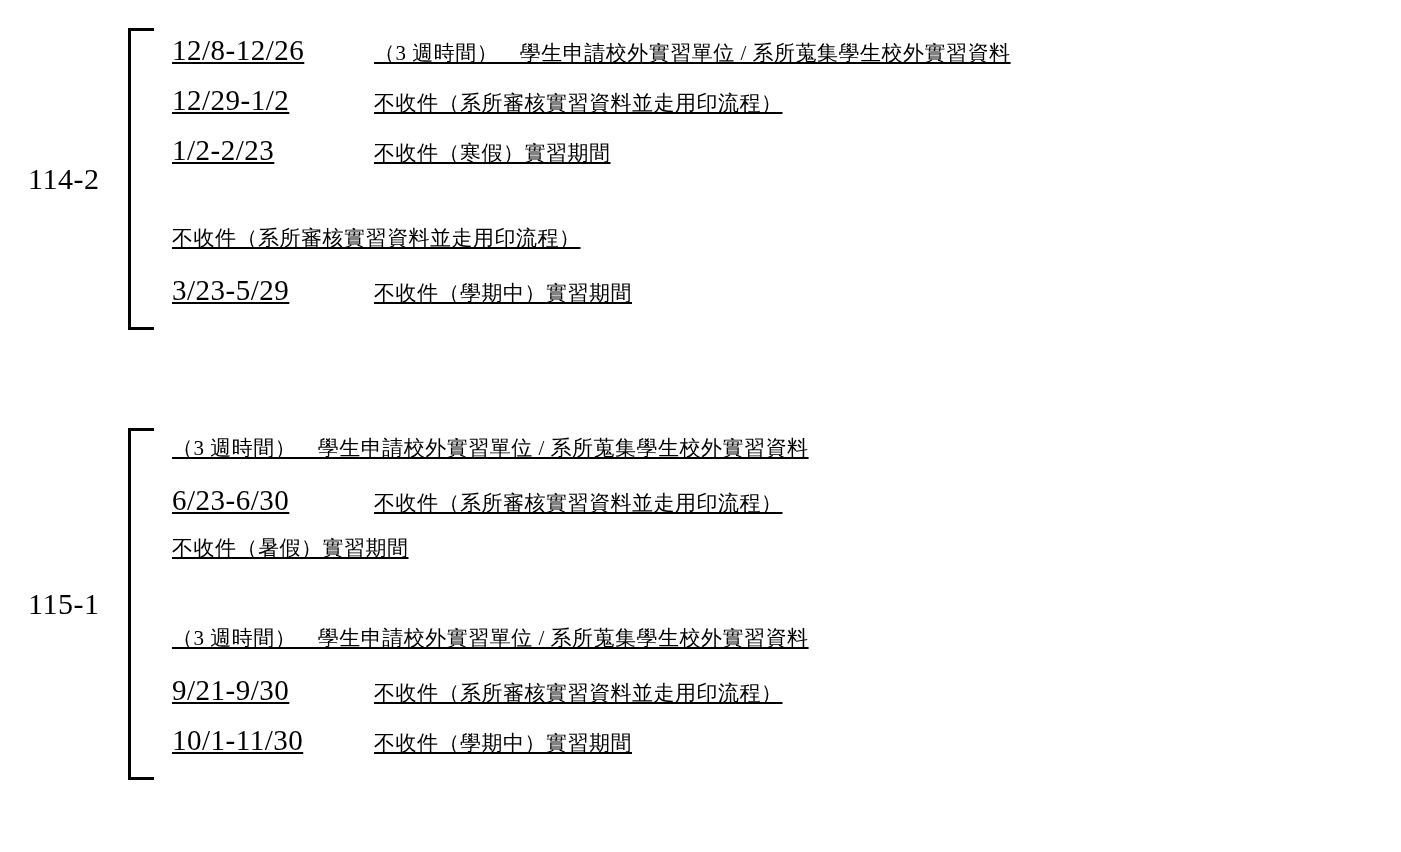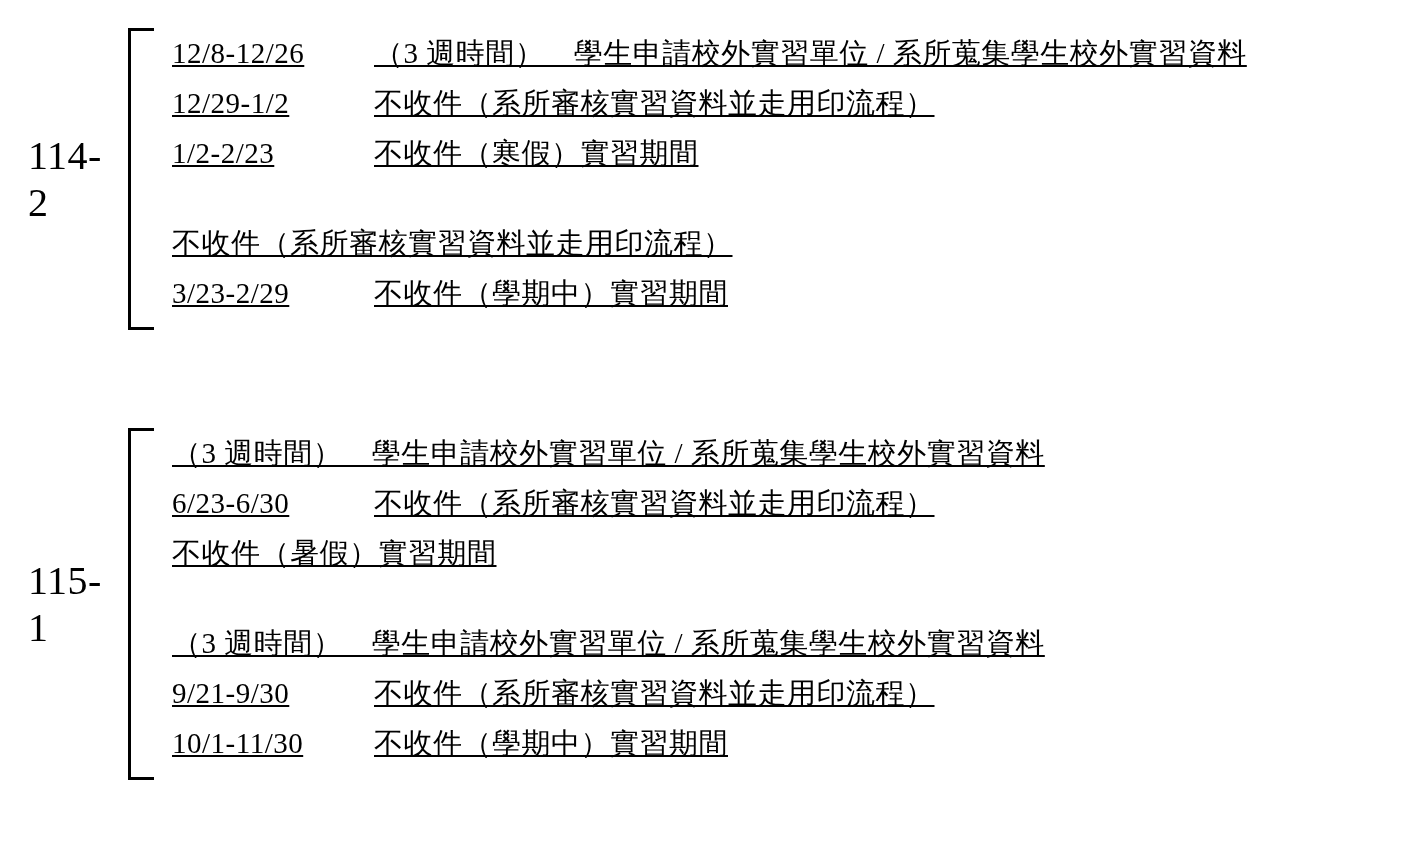--- a/index.html
+++ b/index.html
@@ -27,21 +27,21 @@
     align-items: stretch;
   }
   #group-0 { left: 28px; top: 28px; }
   #group-1 { left: 28px; top: 428px; }
 
   .group-label {
     width: 100px;
     display: flex;
     align-items: center;
     justify-content: flex-start;
-    font-size: 40px;
+    font-size: 30px;
     letter-spacing: 0.5px;
     padding-right: 6px;
     box-sizing: border-box;
   }
 
   
   .bracket {
     width: 26px;
     border-left: 3px solid #000;
     border-top: 3px solid #000;
@@ -68,21 +68,21 @@
     height: 40px;
   }
 
   .row-date {
     width: 202px;
     font-size: 29px;
     letter-spacing: 0.5px;
     flex: 0 0 auto;
   }
   .row-text {
-    font-size: 29px;
+    font-size: 21px;
     letter-spacing: 0.5px;
     flex: 1 1 auto;
   }
 </style>
 </head>
 <body>
 
 <div class="page">
 
   <div class="group" id="group-0">
@@ -102,21 +102,21 @@
         <span class="row-text">不收件（寒假）實習期間</span>
       </div>
       <div class="row spacer">
         <span class="row-date"></span>
         <span class="row-text"></span>
       </div>
       <div class="row">
         <span class="row-text">不收件（系所審核實習資料並走用印流程）</span>
       </div>
       <div class="row">
-        <span class="row-date">3/23-2/29</span>
+        <span class="row-date">3/23-5/29</span>
         <span class="row-text">不收件（學期中）實習期間</span>
       </div>
     </div>
   </div>
 
   <div class="group" id="group-1">
     <div class="group-label">115-1</div>
     <div class="bracket"></div>
     <div class="rows">
       <div class="row">

